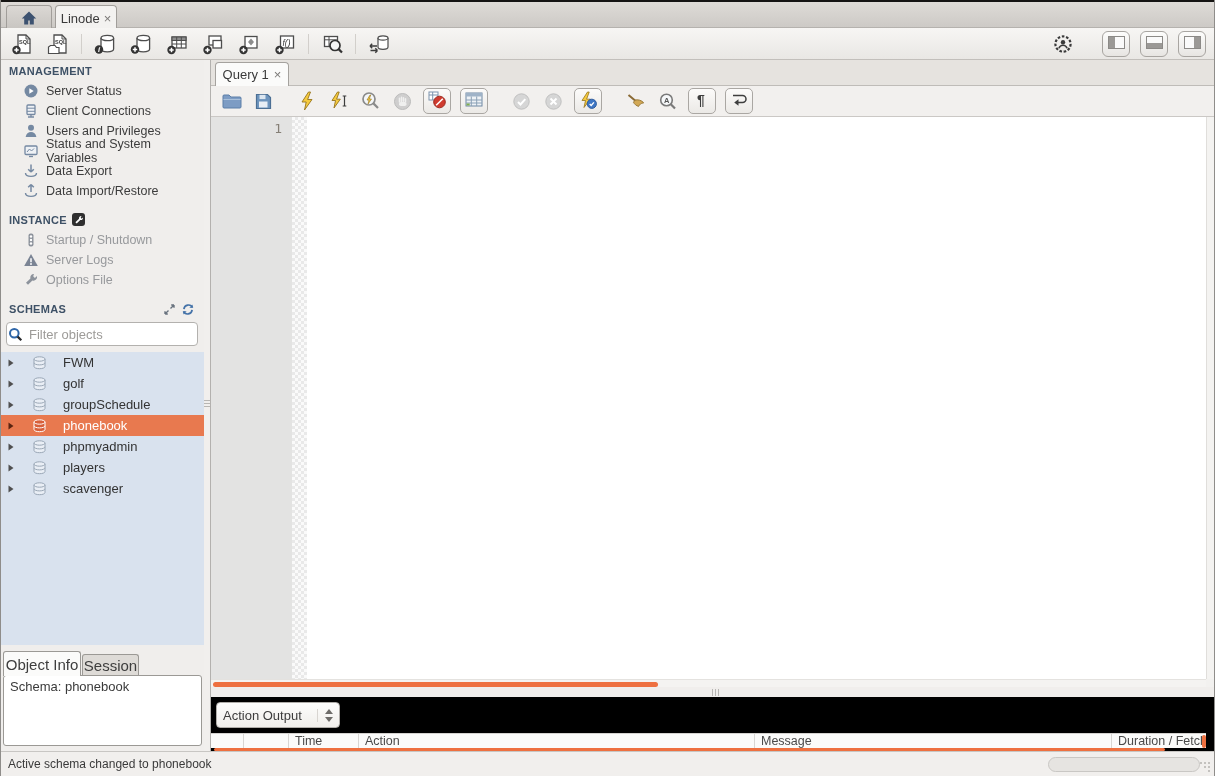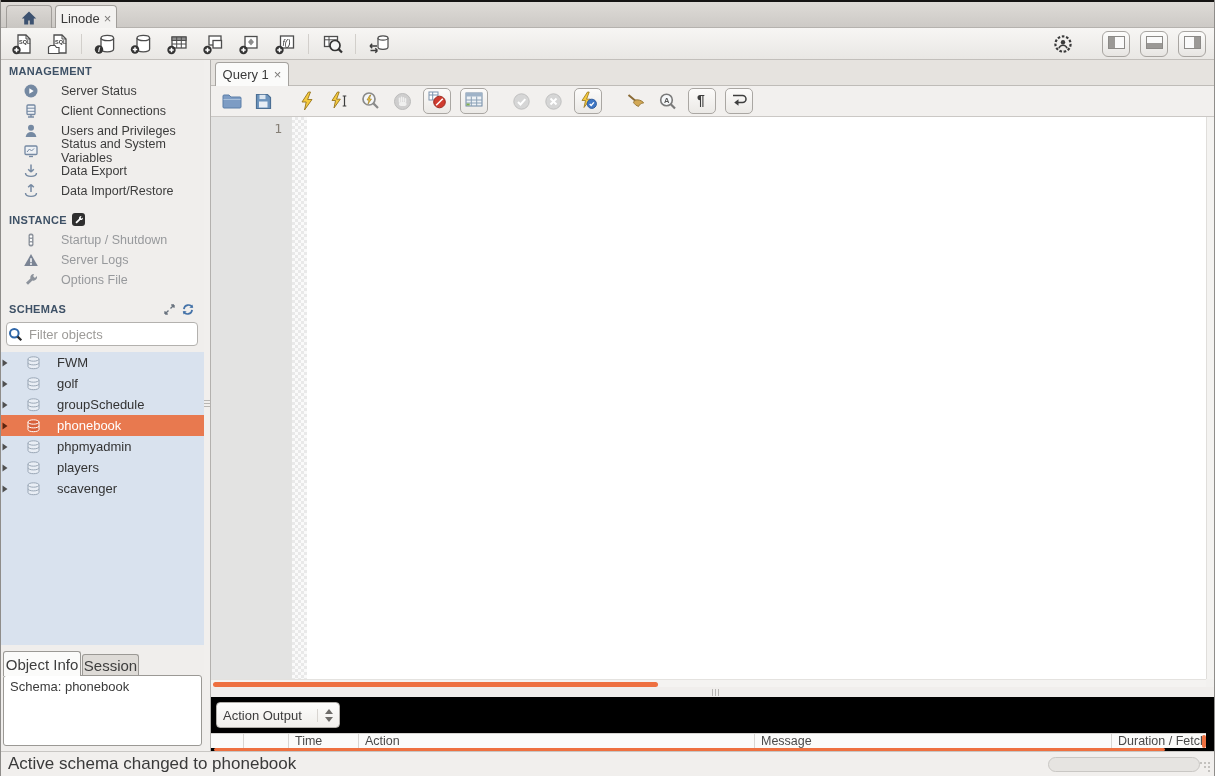--- a/index.html
+++ b/index.html
@@ -26,34 +26,34 @@
   .mic{width:26px;height:24px;display:flex;align-items:center;justify-content:center}
   .sep{width:1px;height:20px;background:#d2cfcb}
   .mtb-spacer{flex:1}
   .ptbtn{width:28px;height:26px;border:1px solid #a8a5a1;border-radius:6px;
          background:linear-gradient(#fdfdfc,#e7e5e2);display:flex;align-items:center;justify-content:center}
 
   
   .sidebar{position:absolute;top:60px;left:0;width:203px;bottom:25px;background:#f0eeec;overflow:hidden}
   .shead{position:absolute;left:8px;font-size:11px;font-weight:700;color:#3e5166;
          letter-spacing:.3px;display:flex;align-items:center;gap:5px;height:14px}
-  .sitem{position:absolute;left:0;width:100%;height:20px;display:flex;align-items:center;gap:22px;
+  .sitem{position:absolute;left:0;width:100%;height:20px;display:flex;align-items:center;gap:7px;
          padding-left:22px;font-size:12.5px;color:#3c3c3c;cursor:default}
   .sitem.dis{color:#97999c}
   .ic16{width:16px;height:16px;flex:0 0 16px;display:flex;align-items:center;justify-content:center}
   .schico{position:absolute;top:242px;display:flex;align-items:center;justify-content:center;width:16px;height:14px}
 
   .filter{position:absolute;top:262px;left:5px;width:192px;height:24px;background:#fff;
           border:1px solid #b3b1ae;border-radius:4px;display:flex;align-items:center;padding:0 0;gap:4px}
   .filter input{border:none;outline:none;flex:1;font-size:13px;color:#444;background:transparent;
                 font-family:inherit;min-width:0}
   .filter input::placeholder{color:#9d9b98}
 
   .tree{position:absolute;top:292px;left:0;width:203px;height:293px;background:#d9e2ee;overflow:hidden}
-  .trow{height:21px;display:flex;align-items:center;gap:16px;font-size:13px;color:#333}
+  .trow{height:21px;display:flex;align-items:center;gap:16px;padding-left:6px;font-size:13px;color:#333}
   .trow.sel{background:#e8794f;color:#fff;font-weight:400}
   .arr{width:8px;height:8px;display:flex;align-items:center}
 
   .grip-v3{width:1px;height:7px;background:#b8b6b3;box-shadow:3px 0 0 #b8b6b3,6px 0 0 #b8b6b3}
   .grip-h3{width:7px;height:1px;background:#b8b6b3;box-shadow:0 3px 0 #b8b6b3,0 6px 0 #b8b6b3}
 
   .itab{position:absolute;border:1px solid #9b9995;border-bottom:none;border-radius:3px 3px 0 0;
         display:flex;align-items:center;justify-content:center;font-size:15px;color:#3d3d3d;background:#dedbd7}
   .itab.active{background:#fbfbfa;z-index:2}
   .ibox{position:absolute;top:615px;left:2px;width:199px;height:71px;background:#fff;
@@ -101,21 +101,21 @@
   .ohead{position:absolute;left:0;right:8px;top:36px;height:15px;background:#fbfbfa;
          border-top:1px solid #d4d2cf;display:flex;font-size:12.5px;color:#4a4a4a}
   .ocell{border-right:1px solid #d8d6d3;padding-left:6px;display:flex;align-items:center;
          overflow:hidden;white-space:nowrap}
   .oscroll{position:absolute;left:3px;top:51px;height:3px;width:951px;background:#ee7040;border-radius:2px}
   .ovscroll{position:absolute;right:8px;top:38px;width:4px;height:13px;background:#ee7040;border-radius:2px}
 
   
   .statusbar{position:absolute;left:0;right:0;bottom:0;height:25px;background:#f1efed;
              border-top:1px solid #c8c6c3;display:flex;align-items:center;padding:0 7px;
-             font-size:17px;color:#3a3a3a}
+             font-size:12px;color:#3a3a3a}
   .pill{position:absolute;right:14px;top:5px;width:152px;height:15px;background:#e6e4e1;
         border:1px solid #c9c7c4;border-radius:8px}
   .cdots{position:absolute;right:12px;bottom:12px;width:2px;height:2px;background:#c4c2bf;
          box-shadow:4px 0 #c4c2bf,8px 0 #c4c2bf,4px 4px #c4c2bf,8px 4px #c4c2bf,8px 8px #c4c2bf}
 </style>
 </head>
 <body>
 
 <div id="root">
 

